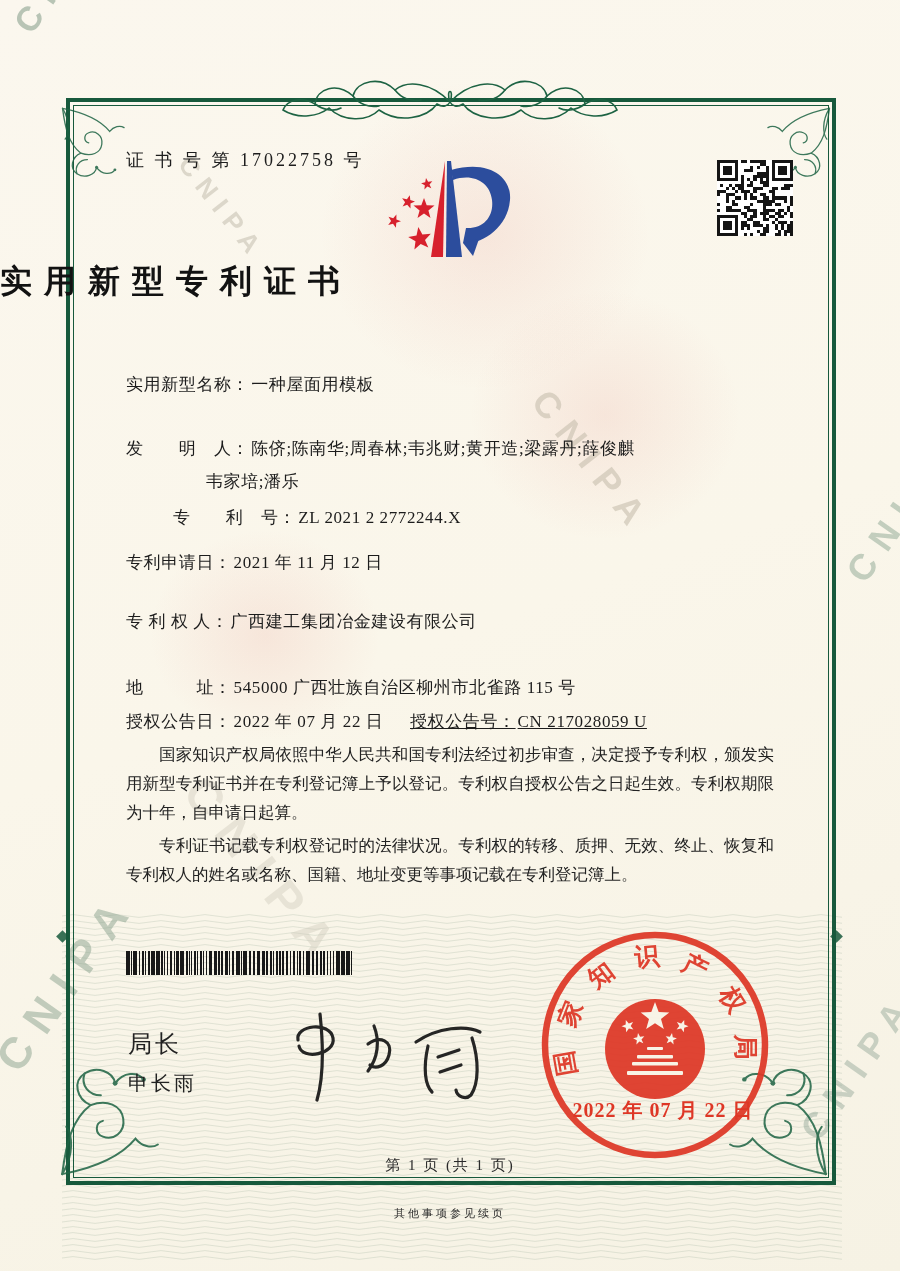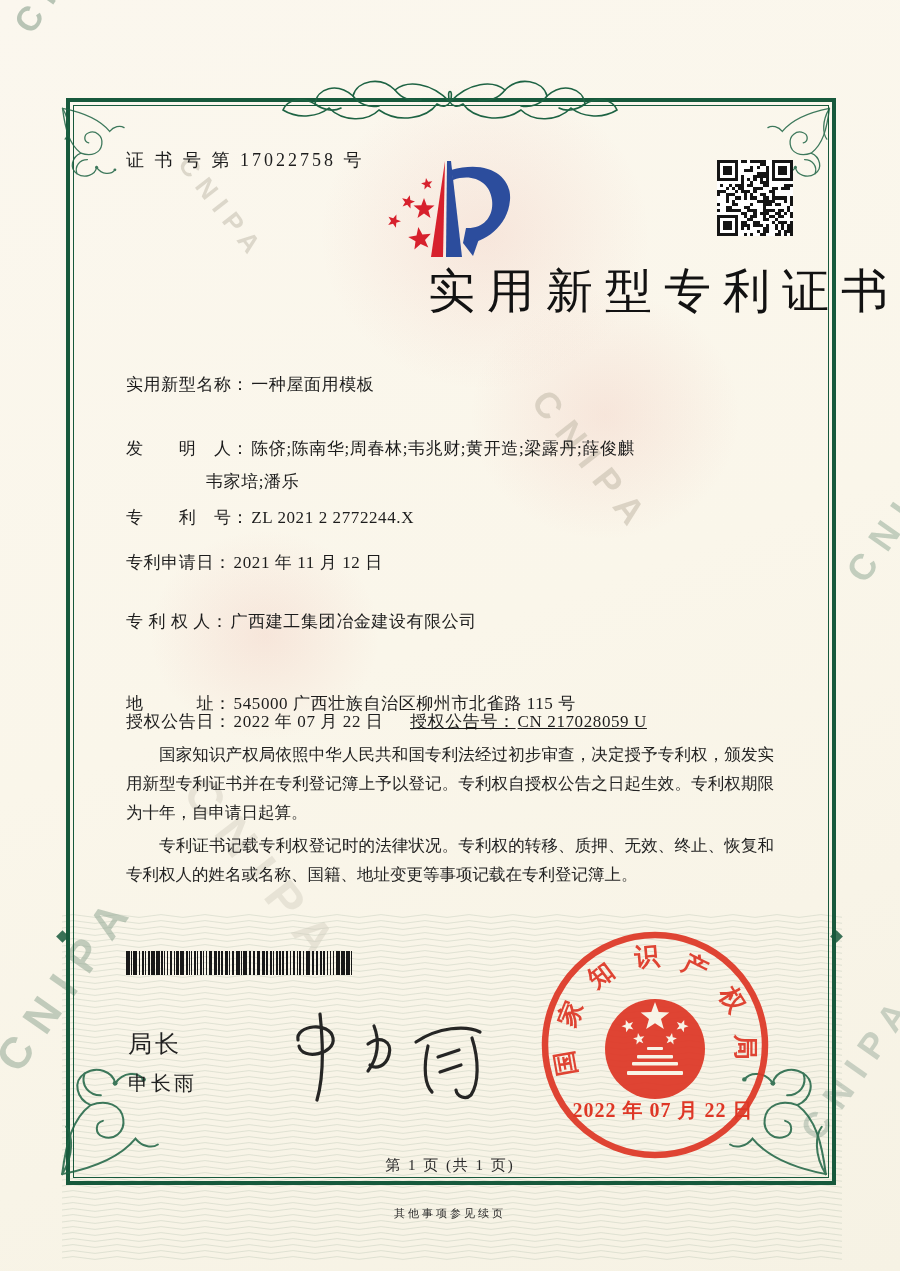--- a/index.html
+++ b/index.html
@@ -11,21 +11,21 @@
   .abs{position:absolute;}
   .wm{
     position:absolute;font-family:"Liberation Sans","DejaVu Sans",sans-serif;
     font-weight:700;letter-spacing:.34em;transform-origin:left top;pointer-events:none;
   }
   .blob{position:absolute;border-radius:50%;
     background:radial-gradient(closest-side,rgba(225,130,120,.14),rgba(225,130,120,0));}
   #frame{left:66px;top:98px;width:770px;height:1087px;border:4px solid #17593c;box-sizing:border-box;}
   #frame-inner{position:absolute;left:3px;top:3px;right:3px;bottom:3px;border:1.5px solid #17593c;}
   #cert-no{left:126px;top:148px;font-size:18px;letter-spacing:3px;}
-  #title{left:0;right:0;top:260px;text-align:right;font-size:47px;font-weight:400;letter-spacing:12px;color:#121212;}
+  #title{left:0;right:0;top:260px;text-align:left;font-size:32px;font-weight:700;letter-spacing:12px;color:#121212;}
   .field{position:absolute;left:126px;width:670px;font-size:17px;letter-spacing:.6px;white-space:nowrap;color:#1c1c1c;}
   .field .val{margin-left:2px;}
   #inv-line2{margin-left:80px;}
   .fieldrow2{position:absolute;left:284px;top:0;text-decoration:underline;}
   #paras{left:126px;top:740px;width:648px;font-size:16.5px;line-height:29px;text-align:justify;color:#222;}
   #paras p{margin:0 0 4px 0;text-indent:2em;}
   #officer-title{left:128px;top:1028px;font-size:24px;letter-spacing:3px;font-family:"Liberation Sans","DejaVu Sans",sans-serif;color:#222;}
   #officer-name{left:128px;top:1070px;font-size:20px;letter-spacing:3px;font-family:"Liberation Sans","DejaVu Sans",sans-serif;color:#222;}
   #barcode{left:126px;top:951px;width:238px;height:24px;font-size:0;}
   #barcode div{display:inline-block;height:100%;background:#181818;vertical-align:top;}
@@ -410,30 +410,30 @@
 
   <div id="title" class="abs">实用新型专利证书</div>
 
   <div class="field" style="top:373px;">
     <span>实用新型名称：</span><span class="val">一种屋面用模板</span>
   </div>
   <div class="field" style="top:437px;">
     <span>发　　明　人：</span><span class="val">陈侪;陈南华;周春林;韦兆财;黄开造;梁露丹;薛俊麒</span>
     <div id="inv-line2" style="margin-top:10px;">韦家培;潘乐</div>
   </div>
-  <div class="field" style="top:506px;">
+  <div class="field" style="top:506px;margin-left:47px;">
     <span>专　　利　号：</span><span class="val">ZL 2021 2 2772244.X</span>
   </div>
   <div class="field" style="top:551px;">
     <span>专利申请日：</span><span class="val">2021 年 11 月 12 日</span>
   </div>
   <div class="field" style="top:610px;">
     <span>专 利 权 人：</span><span class="val">广西建工集团冶金建设有限公司</span>
   </div>
-  <div class="field" style="top:692px;">
+  <div class="field" style="top:676px;">
     <span>地　　　址：</span><span class="val">545000 广西壮族自治区柳州市北雀路 115 号</span>
   </div>
   <div class="field" style="top:710px;">
     <span>授权公告日：</span><span class="val">2022 年 07 月 22 日</span>
     <span class="fieldrow2">
       <span>授权公告号：</span><span class="val">CN 217028059 U</span>
     </span>
   </div>
 
   <div id="paras" class="abs">

